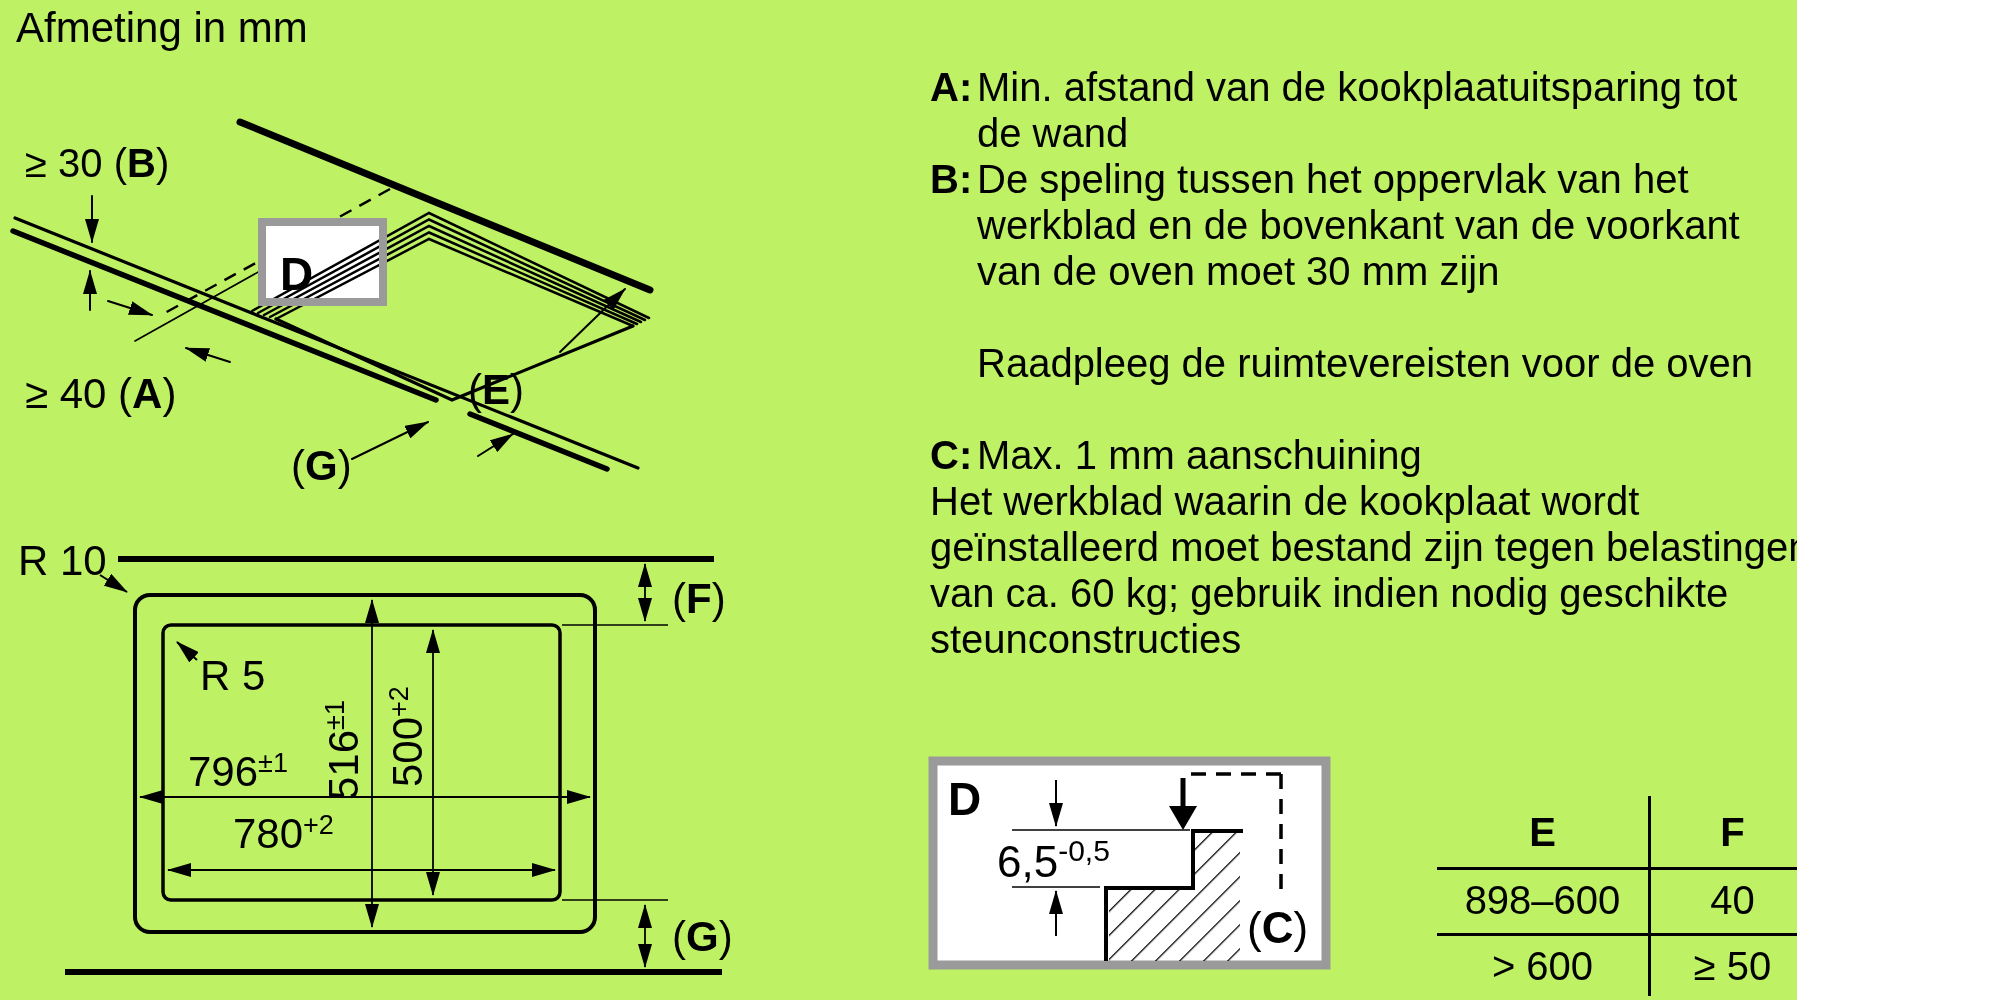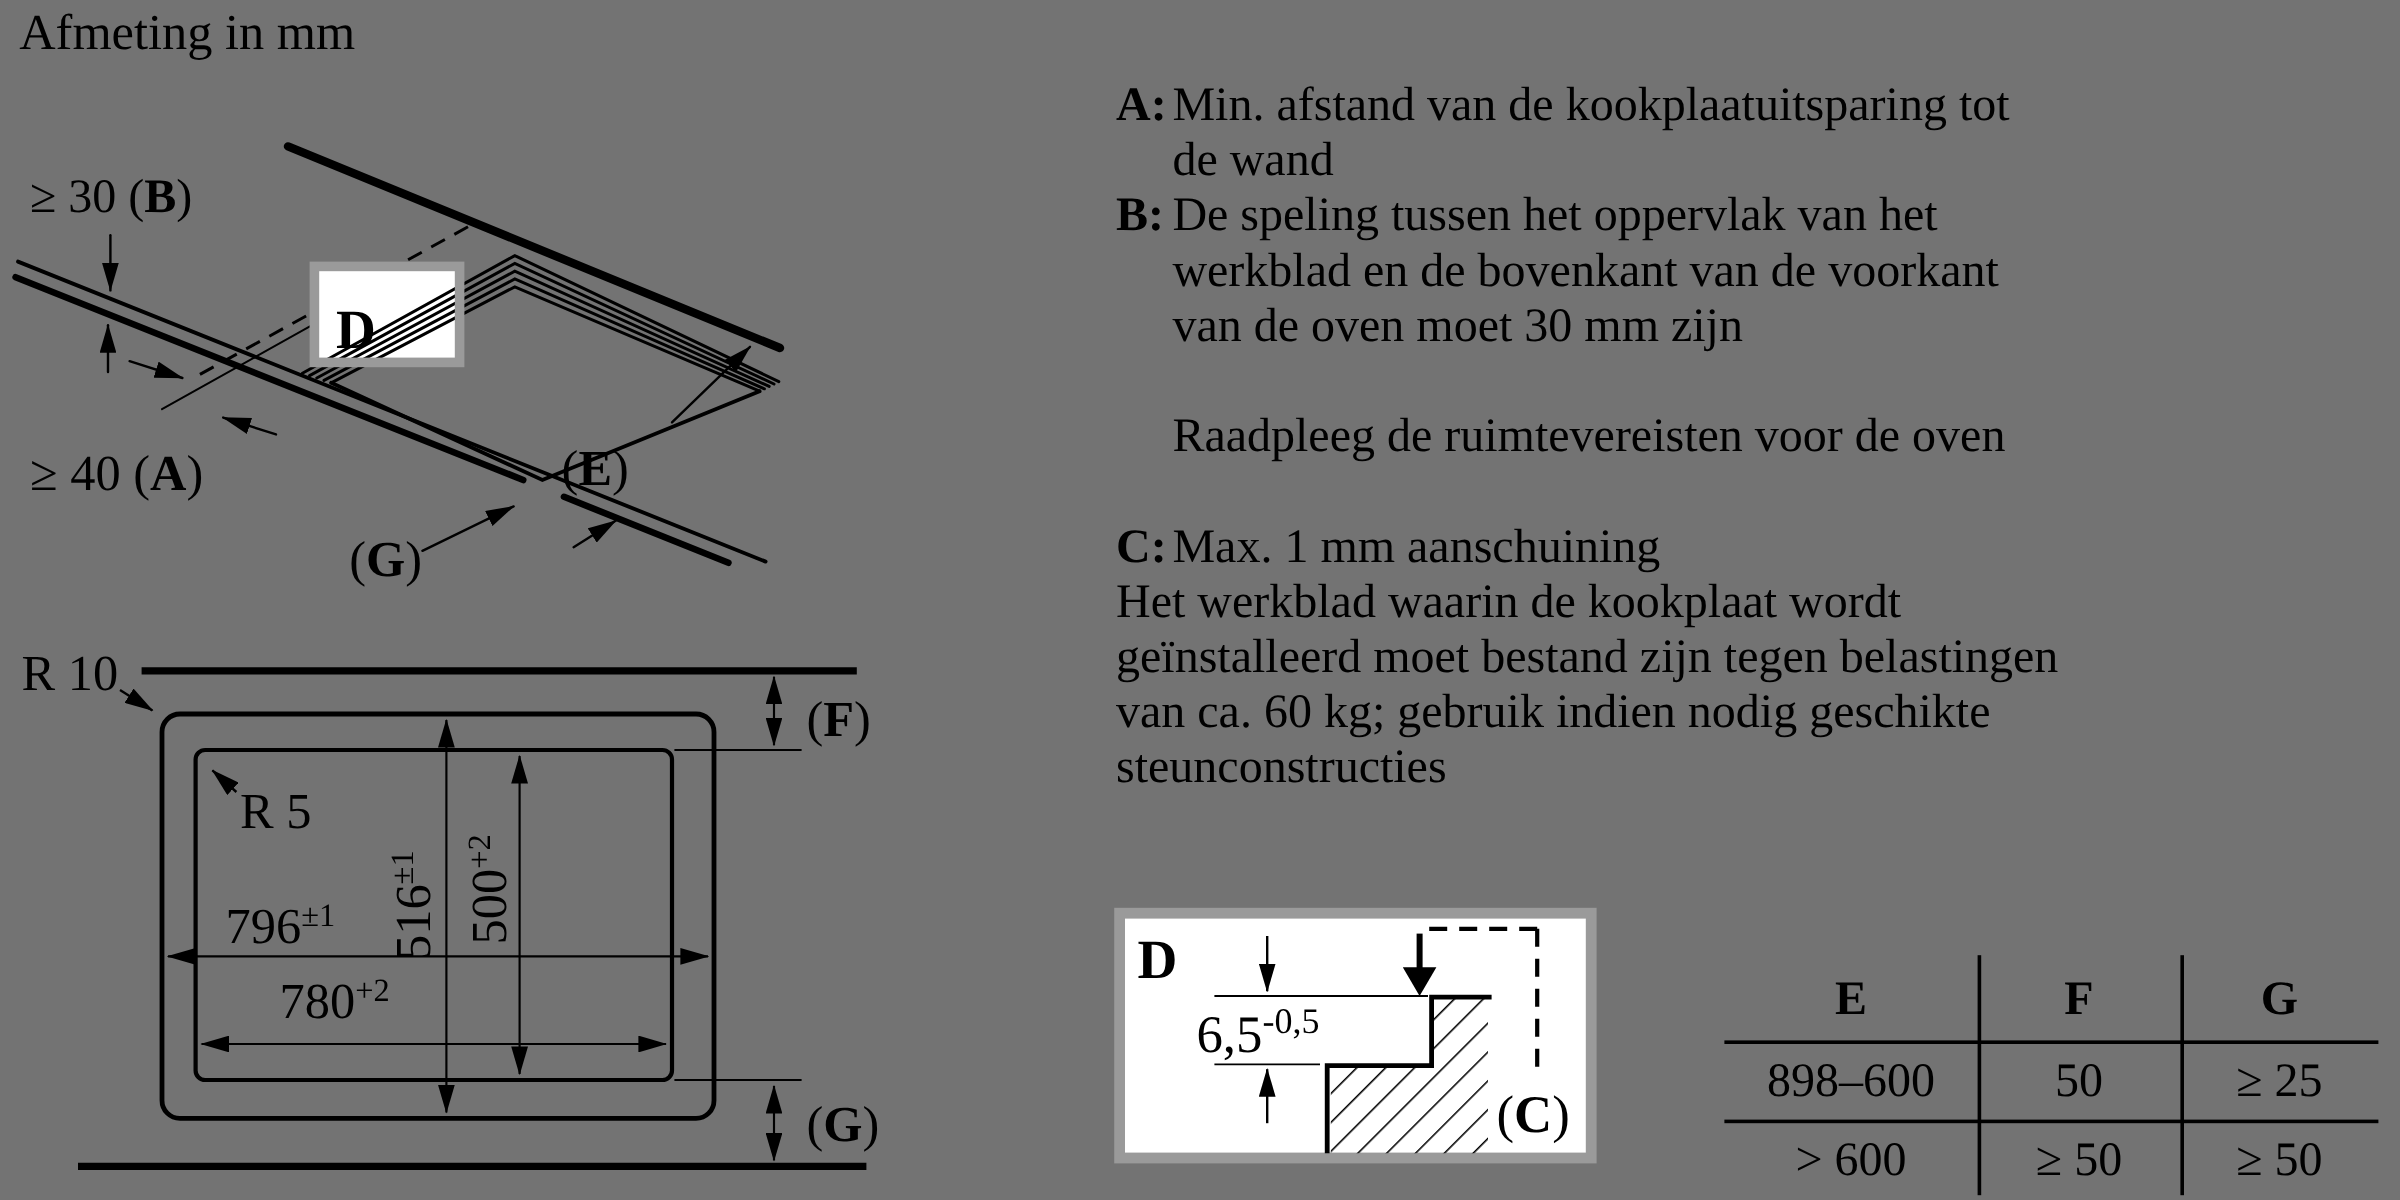--- a/index.html
+++ b/index.html
@@ -1,17 +1,17 @@
 <!DOCTYPE html>
 <html><head>
 <meta charset="utf-8">
 <style>
   html,body{margin:0;padding:0;background:#fff;}
   body{width:2000px;height:1000px;font-family:"Liberation Sans",sans-serif;color:#000;}
-  #stage{position:relative;width:2000px;height:1000px;overflow:hidden;background:#737373;font-family:Liberation Serif, serif;}
+  #stage{position:relative;width:1797px;height:1000px;overflow:hidden;background:#bef264;}
   .abs{position:absolute;}
   #page-title{left:16px;top:4px;font-size:42px;font-weight:400;letter-spacing:0;}
   
   #notes{left:930px;top:64px;width:1075px;font-size:40px;line-height:46px;}
   .note-row{display:flex;align-items:flex-start;}
   .note-label{font-weight:700;width:47px;flex:0 0 47px;}
   .note-text{white-space:pre-line;flex:1;}
   .note-plain{white-space:pre-line;}
   #note-extra{margin-left:47px;margin-top:46px;white-space:pre-line;}
   #note-c{margin-top:46px;}
@@ -178,21 +178,21 @@
     <div class="tline" style="left:211px;top:0;width:3px;height:200px;"></div>
     <div class="tline" style="left:380px;top:0;width:3px;height:200px;"></div>
     <div class="tline" style="left:0;top:71px;width:545px;height:3px;"></div>
     <div class="tline" style="left:0;top:137px;width:3px;height:3px;width:545px;"></div>
 
     <div class="tcell thead" style="left:0;top:12px;width:211px;">E</div>
     <div class="tcell thead" style="left:211px;top:12px;width:169px;">F</div>
     <div class="tcell thead" style="left:380px;top:12px;width:165px;">G</div>
 
     <div class="tcell" style="left:0;top:80px;width:211px;">898–600</div>
-    <div class="tcell" style="left:211px;top:80px;width:169px;">50</div>
+    <div class="tcell" style="left:211px;top:80px;width:169px;">40</div>
     <div class="tcell" style="left:380px;top:80px;width:165px;">≥ 25</div>
 
     <div class="tcell" style="left:0;top:146px;width:211px;">&gt; 600</div>
     <div class="tcell" style="left:211px;top:146px;width:169px;">≥ 50</div>
     <div class="tcell" style="left:380px;top:146px;width:165px;">≥ 50</div>
   </div>
 
 </div>
 
 </body></html>

